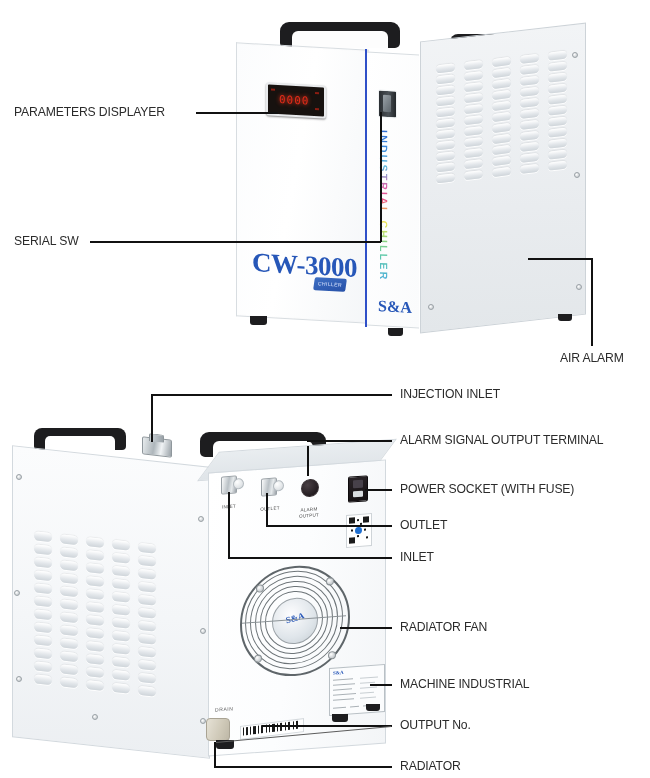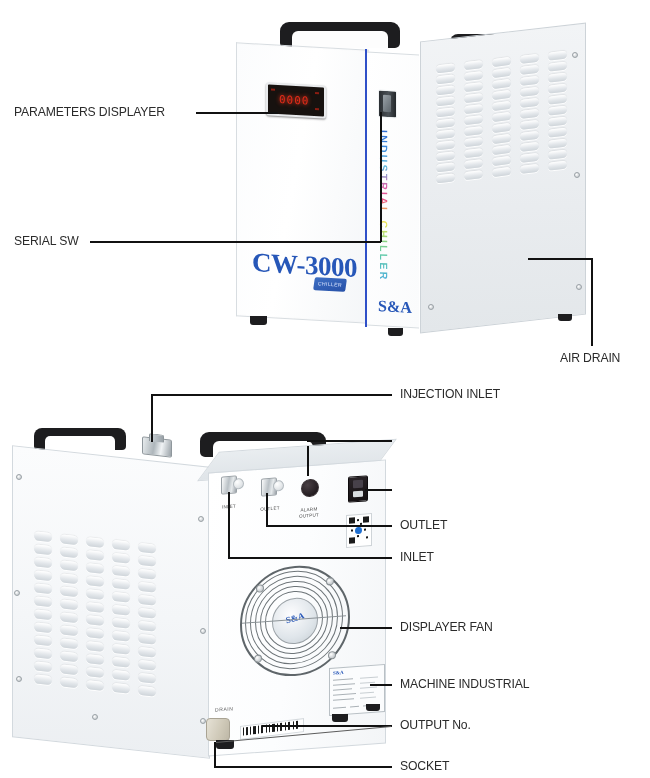--- a/index.html
+++ b/index.html
@@ -429,21 +429,21 @@
     <div class="foot" style="left:330px;top:292px;width:14px;height:7px;"></div>
   </div>
 
   <div class="callout" style="left:14px;top:106px;">PARAMETERS DISPLAYER</div>
   <div class="lead lead-h" style="left:196px;top:112px;width:82px;"></div>
 
   <div class="callout" style="left:14px;top:235px;">SERIAL SW</div>
   <div class="lead lead-h" style="left:90px;top:241px;width:291px;"></div>
   <div class="lead lead-v" style="left:380px;top:112px;height:130px;"></div>
 
-  <div class="callout" style="left:560px;top:352px;">AIR DRAIN</div>
+  <div class="callout" style="left:560px;top:352px;">AIR ALARM</div>
   <div class="lead lead-h" style="left:528px;top:258px;width:64px;"></div>
   <div class="lead lead-v" style="left:591px;top:258px;height:88px;"></div>
 
   <div id="unit-bot">
 
     <div class="b-handle1"></div>
     <div class="b-handle2"></div>
 
     <div class="inj-fitting"></div>
 
@@ -616,40 +616,42 @@
 
     <div class="b-foot" style="left:214px;top:322px;width:18px;height:9px;"></div>
     <div class="b-foot" style="left:330px;top:296px;width:16px;height:8px;"></div>
     <div class="b-foot" style="left:364px;top:286px;width:14px;height:7px;"></div>
   </div>
 
   <div class="callout" style="left:400px;top:388px;">INJECTION INLET</div>
   <div class="lead lead-v" style="left:151px;top:394px;height:48px;"></div>
   <div class="lead lead-h" style="left:151px;top:394px;width:241px;"></div>
 
+  <div class="callout" style="left:400px;top:434px;">ALARM SIGNAL OUTPUT TERMINAL</div>
   <div class="lead lead-v" style="left:307px;top:446px;height:30px;"></div>
   <div class="lead lead-h" style="left:307px;top:440px;width:85px;"></div>
 
+  <div class="callout" style="left:400px;top:483px;">POWER SOCKET (WITH FUSE)</div>
   <div class="lead lead-h" style="left:365px;top:489px;width:27px;"></div>
 
   <div class="callout" style="left:400px;top:519px;">OUTLET</div>
   <div class="lead lead-v" style="left:266px;top:493px;height:32px;"></div>
   <div class="lead lead-h" style="left:266px;top:525px;width:126px;"></div>
 
   <div class="callout" style="left:400px;top:551px;">INLET</div>
   <div class="lead lead-v" style="left:228px;top:492px;height:65px;"></div>
   <div class="lead lead-h" style="left:228px;top:557px;width:164px;"></div>
 
-  <div class="callout" style="left:400px;top:621px;">DISPLAYER FAN</div>
+  <div class="callout" style="left:400px;top:621px;">RADIATOR FAN</div>
   <div class="lead lead-h" style="left:340px;top:627px;width:52px;"></div>
 
   <div class="callout" style="left:400px;top:678px;">MACHINE INDUSTRIAL</div>
   <div class="lead lead-h" style="left:370px;top:684px;width:22px;"></div>
 
   <div class="callout" style="left:400px;top:719px;">OUTPUT No.</div>
   <div class="lead lead-h" style="left:262px;top:725px;width:130px;"></div>
 
-  <div class="callout" style="left:400px;top:760px;">SOCKET</div>
+  <div class="callout" style="left:400px;top:760px;">RADIATOR</div>
   <div class="lead lead-v" style="left:214px;top:742px;height:24px;"></div>
   <div class="lead lead-h" style="left:214px;top:766px;width:178px;"></div>
   <div class="lead lead-thin" style="left:216px;top:742px;width:176px;transform:rotate(-5.2deg);transform-origin:left center;"></div>
 
 </div>
 
 </body></html>

